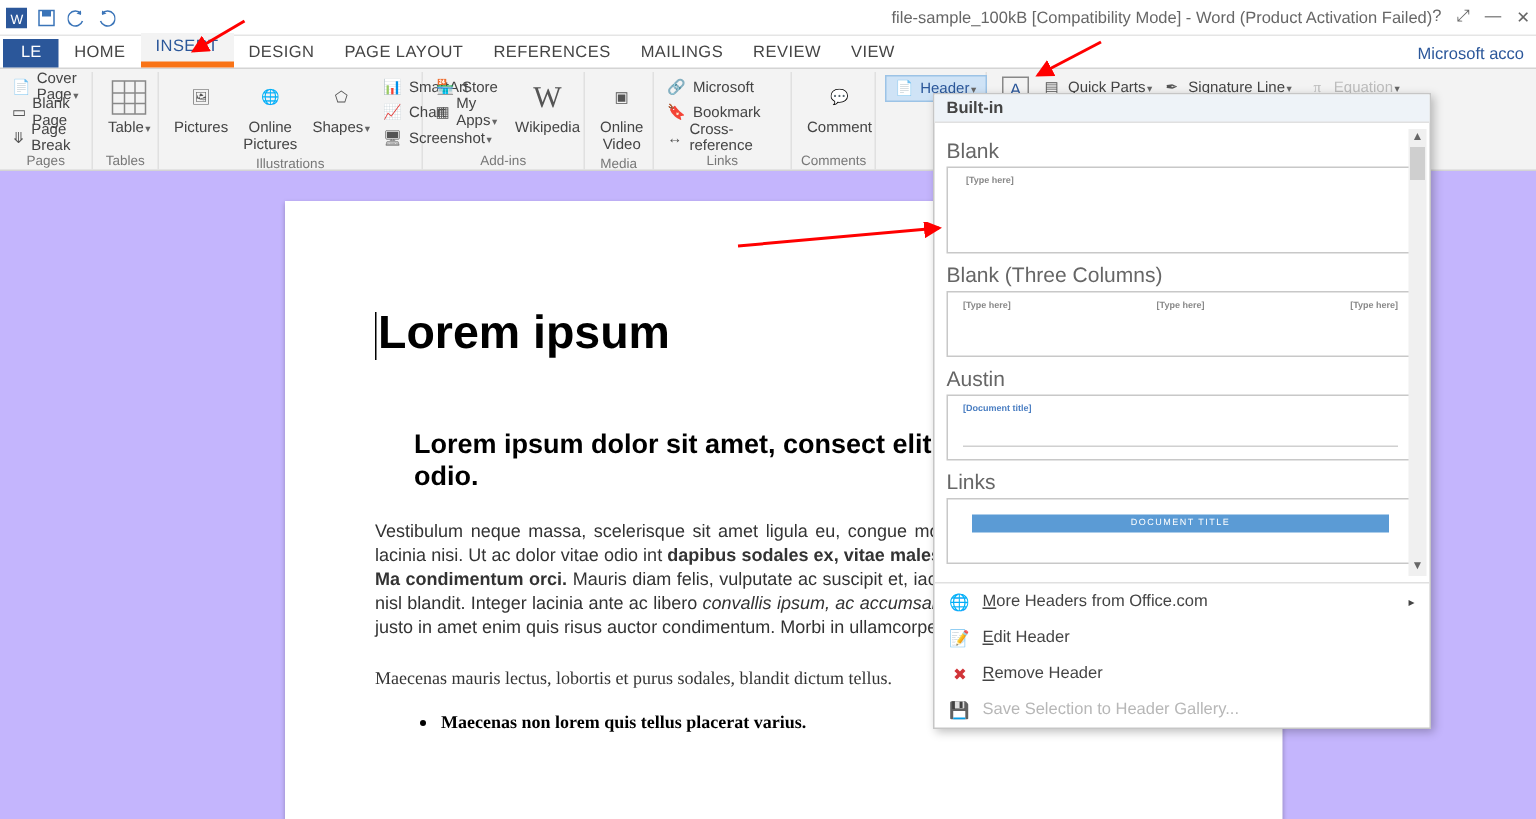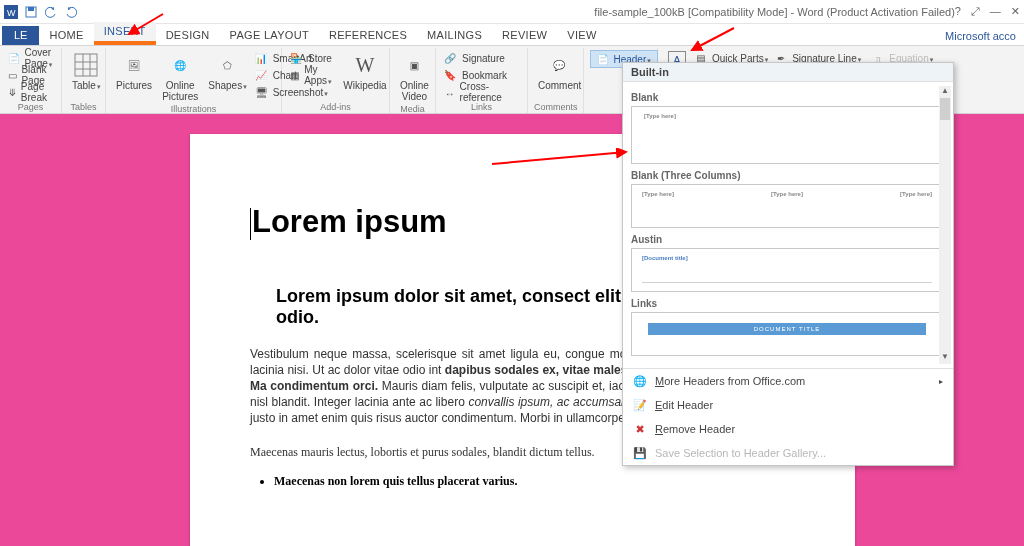--- a/index.html
+++ b/index.html
@@ -28,36 +28,36 @@
   .vbtn .lbl { font-size:10px; color:#444; text-align:center; line-height:11px; }
   .small-stack { display:flex; flex-direction:column; gap:1px; }
   .sitem { display:flex; align-items:center; gap:4px; padding:0 2px; cursor:pointer; height:16px; }
   .sitem .sic{ width:14px; height:14px; display:flex; align-items:center; justify-content:center; }
   .sitem .slbl{ font-size:10px; color:#444; }
   .chev::after{ content:"▾"; font-size:7px; margin-left:1px; color:#666; }
   
   .header-btn{ display:flex; align-items:center; gap:4px; background:#cfe3f6; border:1px solid #9cc3e6; padding:1px 6px; height:18px; cursor:pointer; }
   .header-btn .slbl{ color:#2b579a; }
   
-  .docarea { position:absolute; top:114px; left:0; right:0; bottom:0; background:#ec4899; overflow:hidden; }
+  .docarea { position:absolute; top:114px; left:0; right:0; bottom:0; background:#c4b5fd; overflow:hidden; }
   .page { position:absolute; left:190px; top:20px; width:665px; min-height:700px; background:#fff; box-shadow:0 1px 3px rgba(0,0,0,.25); padding:70px 60px 40px; }
   .page h1{ font-family:Arial,sans-serif; font-weight:bold; font-size:31px; color:#000;}
   .page h2{ font-family:Arial,sans-serif; font-weight:bold; font-size:18px; color:#000; margin-top:46px; margin-left:26px; }
   .page p{ font-family:"Times New Roman",serif; font-size:12px; color:#333; line-height:16px; margin-top:18px; text-align:justify; }
-  .page ul{ margin-top:14px; margin-left:24px; }
+  .page ul{ margin-top:14px; margin-left:44px; }
   .page ul li{ font-family:"Times New Roman",serif; font-size:12px; font-weight:bold; color:#000; }
   .cursor{ display:inline-block; width:0; border-left:1px solid #000; height:32px; vertical-align:middle; margin-right:1px;}
   
   .gallery { position:absolute; left:622px; top:62px; width:332px; background:#fff; border:1px solid #c6c6c6; box-shadow:2px 2px 6px rgba(0,0,0,.25); z-index:50; font-size:11px; }
   .gal-head{ background:#eef3f8; padding:3px 8px; font-weight:bold; color:#444; border-bottom:1px solid #e0e0e0;}
   .gal-scroll{ max-height:346px; overflow:hidden; position:relative; padding:4px 10px 6px 8px;}
   .gal-scroll .sb{ position:absolute; right:2px; top:4px; bottom:4px; width:12px; background:#f0f0f0; }
   .gal-scroll .sb .thumb{ position:absolute; top:0; left:1px; right:1px; height:22px; background:#cfcfcf;}
   .gal-scroll .sb .arr{ position:absolute; left:0; right:0; height:12px; text-align:center; font-size:8px; color:#666;}
-  .cat-lbl{ font-weight:bold; color:#666; margin:6px 0 3px; font-size:10px;}
+  .cat-lbl{ font-weight:normal; color:#666; margin:6px 0 3px; font-size:14px;}
   .thumbx{ border:1px solid #c8c8c8; background:#fff; height:58px; position:relative; margin-bottom:6px; padding:4px 8px; font-size:6px; color:#888; }
   .thumbx.sm{ height:44px;}
   .thumbx.blank .ph{ position:absolute; top:6px; left:12px; font-weight:bold;}
   .thumbx.threec{ display:flex; justify-content:space-between; align-items:flex-start; padding:6px 10px;}
   .thumbx.threec span{ font-weight:bold;}
   .thumbx.austin .docttl{ position:absolute; top:6px; left:10px; color:#4a7ec2; font-size:6px; font-weight:bold;}
   .thumbx.austin .line{ position:absolute; left:10px; right:10px; bottom:8px; height:1px; background:#d0d0d0;}
   .thumbx.banded .bar{ position:absolute; left:16px; right:16px; top:10px; height:12px; background:#5b9bd5; color:#fff; text-align:center; font-size:6px; line-height:12px; letter-spacing:1px;}
   .gal-foot{ border-top:1px solid #e0e0e0; }
   .gal-foot .frow{ display:flex; align-items:center; gap:8px; padding:5px 10px; color:#444;}
@@ -223,21 +223,21 @@
         </div>
     </div>
     <div class="grp-label">Media</div>
   </div>
 
   <div class="grp" style="width:92px;">
     <div class="grp-body">
         <div class="small-stack">
       <div class="sitem">
             <span class="sic">🔗</span>
-            <span class="slbl">Signature</span>
+            <span class="slbl">Microsoft</span>
           </div>
       <div class="sitem">
             <span class="sic">🔖</span>
             <span class="slbl">Bookmark</span>
           </div>
       <div class="sitem">
             <span class="sic">↔</span>
             <span class="slbl">Cross-reference</span>
           </div>
     </div>

